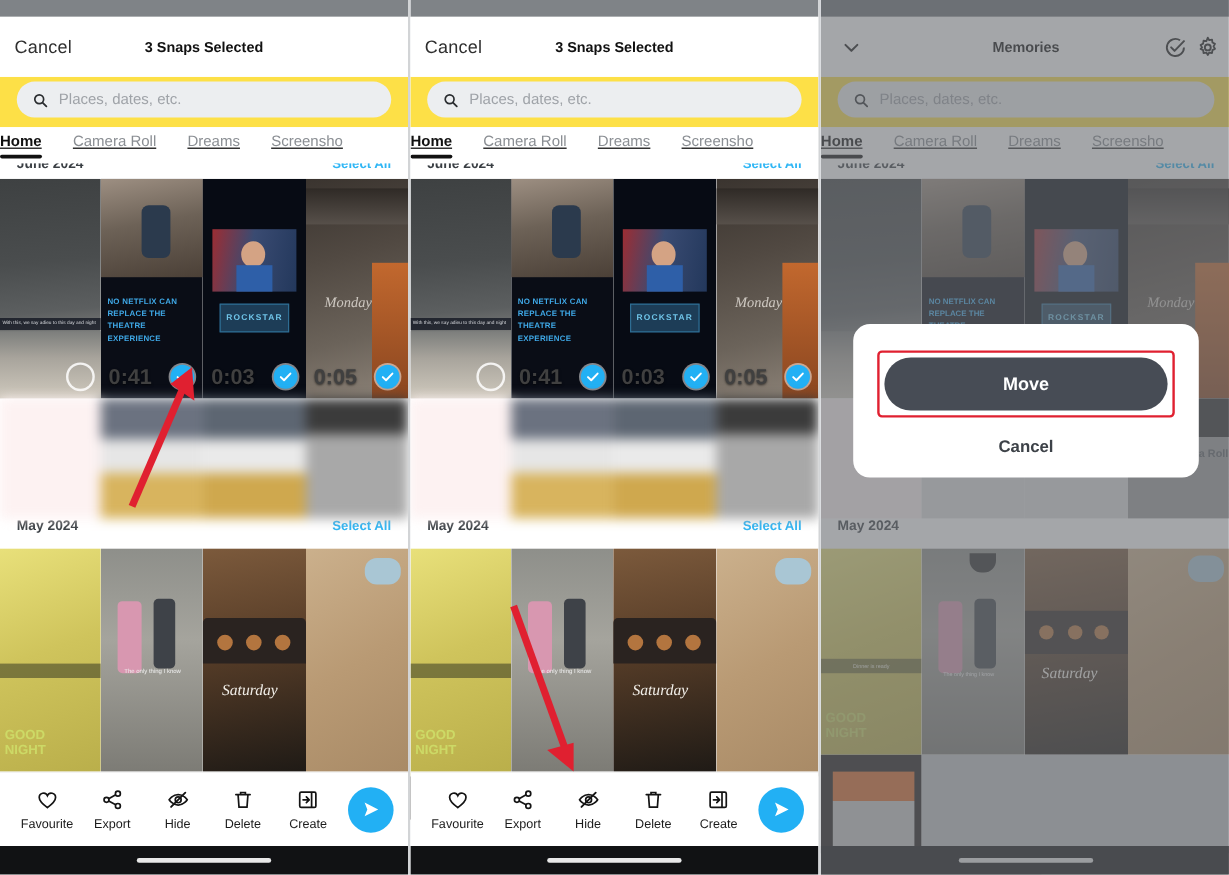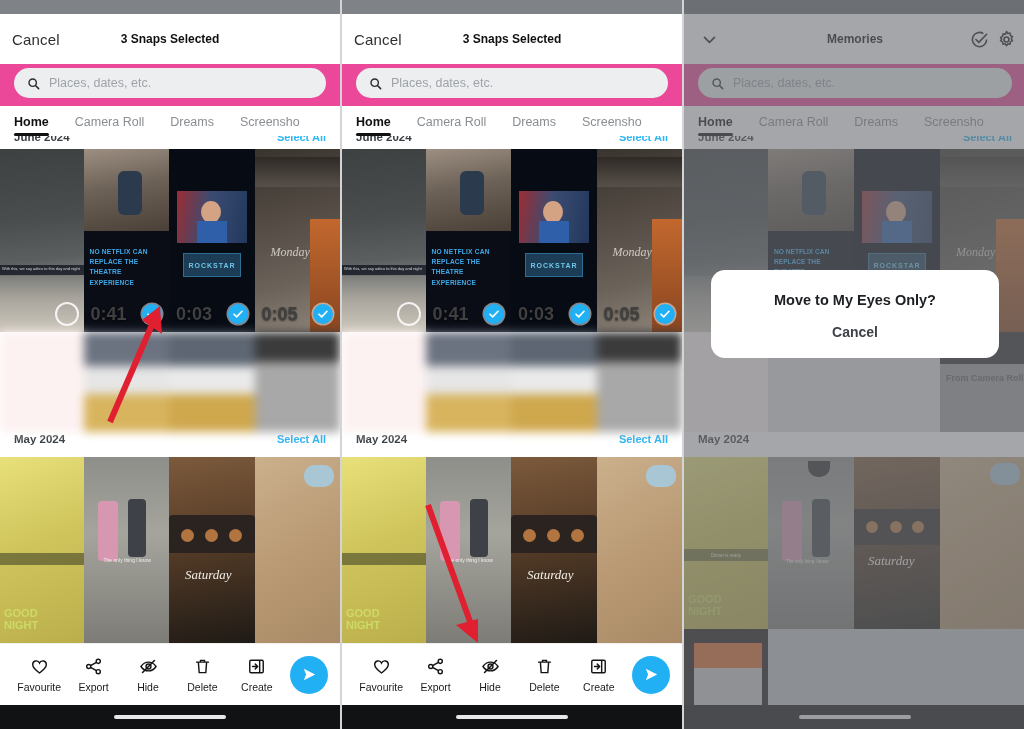--- a/index.html
+++ b/index.html
@@ -35,32 +35,32 @@
   }
   .hdr-cancel { font-size: 15px; color: #2f2f2f; letter-spacing: .2px; }
   .hdr-title {
     position: absolute; left: 0; right: 0; text-align: center;
     font-size: 12px; font-weight: bold; color: #111; pointer-events: none;
   }
   .hdr-left-icon { width: 26px; height: 26px; display:flex; align-items:center; justify-content:center; }
   .hdr-right { position: absolute; right: 10px; display: flex; gap: 8px; align-items: center; }
 
   
-  .searchwrap { padding: 4px 14px 8px; background:#ec4899; }
+  .searchwrap { padding: 4px 14px 8px; background:#fde047; }
   .searchbar {
     height: 30px; border-radius: 16px; background: #eceef0;
     display: flex; align-items: center; gap: 9px; padding: 0 13px;
   }
   .search-ph { font-size: 12.5px; color: #9fa3a8; }
 
   
   .tabs {
-    display: flex; align-items: flex-end; gap: 0px;
-    padding: 0 14px; background: #fff; height: 30px;
-    position: relative; overflow: hidden;
+    display: flex; align-items: center; gap: 0px;
+    padding: 0 0; background: #fff; height: 30px;
+    position: relative; overflow: hidden; text-decoration: underline;
   }
   .tab { font-size: 12.5px; color: #8a8e93; padding: 0 0 7px 0; margin-right: 26px; white-space: nowrap; position: relative; }
   .tab.active { color: #111; font-weight: bold; }
   .tab.active::after {
     content: ""; position: absolute; left: 0; right: 0; bottom: 0;
     height: 3px; background: #111; border-radius: 2px;
   }
 
   
   .monthrow {
@@ -615,18 +615,20 @@
       <div class="cell" style="width:258px;background:#c0c2c4;"></div>
     </div>
 
     <div class="homebar">
         <div class="pill"></div>
       </div>
 
     <div class="dimmer"></div>
 
     <div class="dialog">
-      <div class="dlg-title">Move to My Eyes Only?</div>
+      <div class="dlg-hl">
+        <div class="dlg-primary">Move</div>
+      </div>
       <div class="dlg-cancel">Cancel</div>
     </div>
   </div>
 
 </div>
 
 </body></html>

